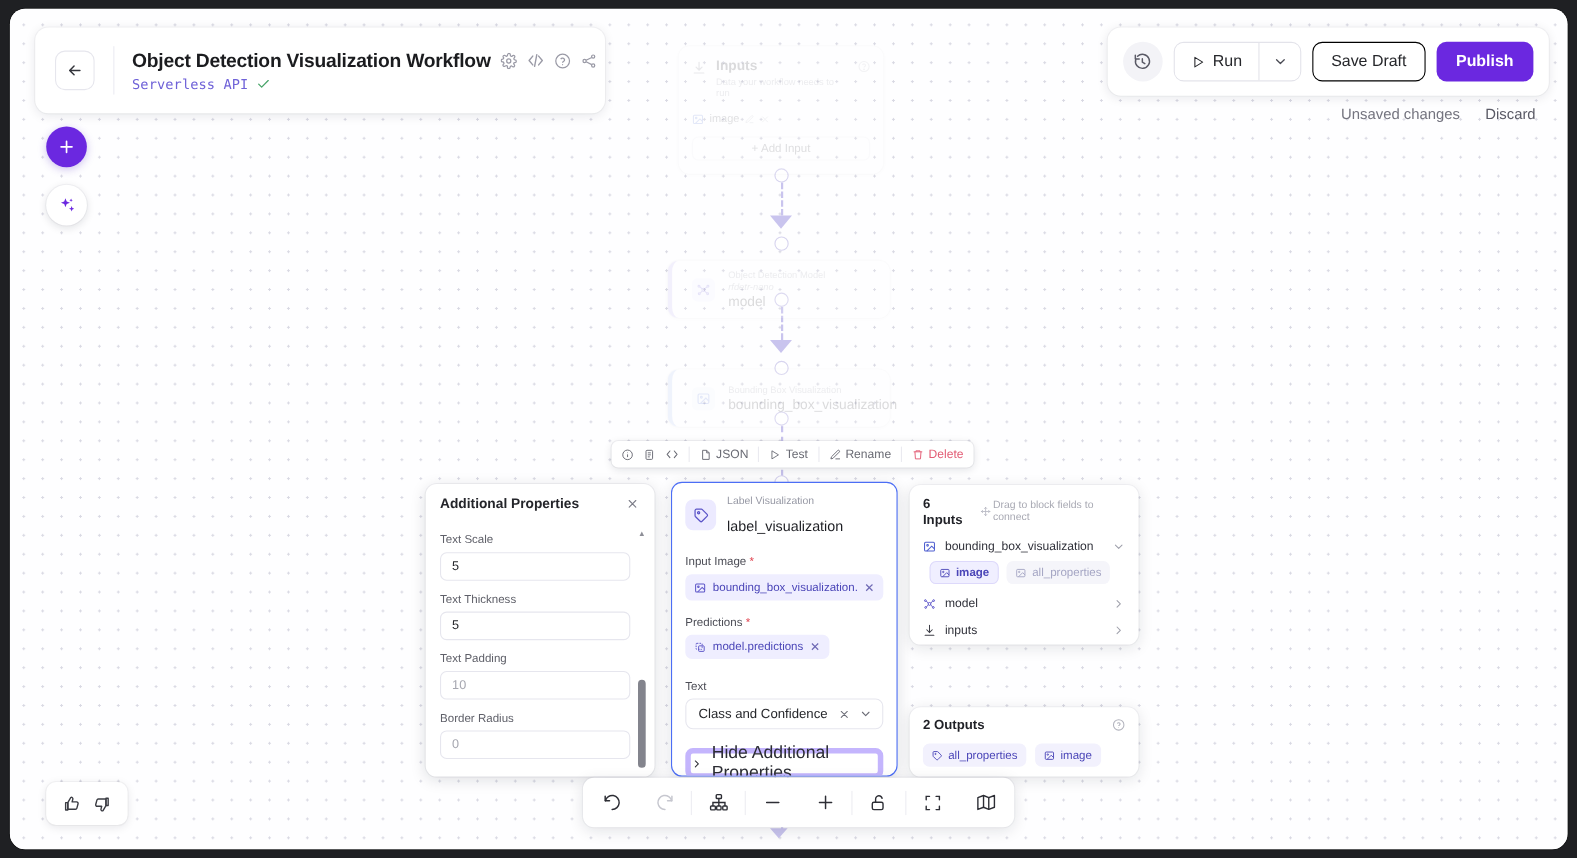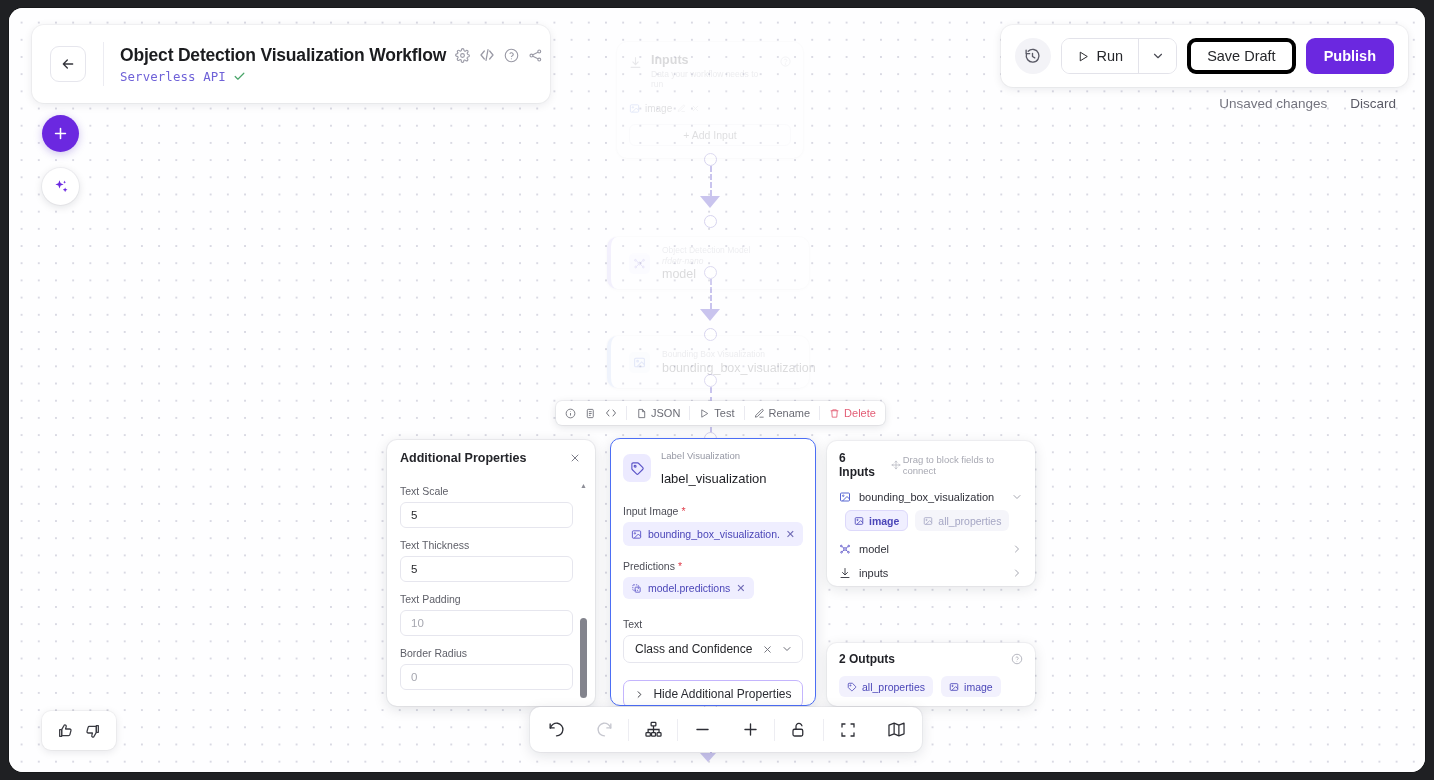--- a/index.html
+++ b/index.html
@@ -78,21 +78,21 @@
   }
   #run-btn {
     display: flex; align-items: center; gap: 7px;
     padding: 0 15px; font-size: 14.5px; color: #26272b; cursor: pointer; background:#fff;
   }
   #run-caret {
     width: 38px; border-left: 1px solid #e3e3ea;
     display: flex; align-items: center; justify-content: center; cursor: pointer; background:#fff;
   }
   #save-draft {
-    height: 36px; padding: 0 16px; border: 4px solid #000000; border-radius: 9px;
+    height: 36px; padding: 0 16px; border: 1px solid #000000; border-radius: 9px;
     background: #fff; font-size: 14.5px; color: #26272b;
     display: flex; align-items: center; cursor: pointer;
   }
   #publish {
     height: 36px; padding: 0 18px; border-radius: 9px;
     background: #6b28e0; color: #fff; font-size: 14.5px; font-weight: 700;
     display: flex; align-items: center; cursor: pointer;
   }
   #status-row {
     right: 29px; top: 88px; display: flex; gap: 23px; align-items: center;
@@ -242,23 +242,23 @@
     font-size: 10.5px; color: #4b46b8;
   }
   .chip-x { color: #6f6ab5; cursor: pointer; font-size: 11px; }
   .select-box {
     height: 28px; border: 1px solid #e6e6ee; border-radius: 7px;
     display: flex; align-items: center; justify-content: space-between;
     padding: 0 9px 0 11px; font-size: 12px; color: #26272b; cursor: pointer;
   }
   .select-actions { display: flex; align-items: center; gap: 8px; color: #6b6c76; }
   #hide-addl {
-    margin: 17px 0 0; height: 28px; border: 1px solid #c4b5fd; border-radius: 7px;
+    margin: 17px 0 0; height: 28px; border: 5px solid #c4b5fd; border-radius: 7px;
     display: flex; align-items: center; justify-content: center; gap: 8px;
-    font-size: 12px; color: #2b2c33; cursor: pointer;
+    font-size: 16px; color: #2b2c33; cursor: pointer;
   }
 
   
   #inputs-panel {
     left: 818px; top: 433px; width: 208px; height: 145px;
     background: #fff; border-radius: 10px;
     box-shadow: 0 3px 14px rgba(16,24,40,.11), 0 0 0 1px rgba(16,24,40,.04);
     padding: 10px 12px;
   }
   #ip-head { display: flex; align-items: center; gap: 8px; }

